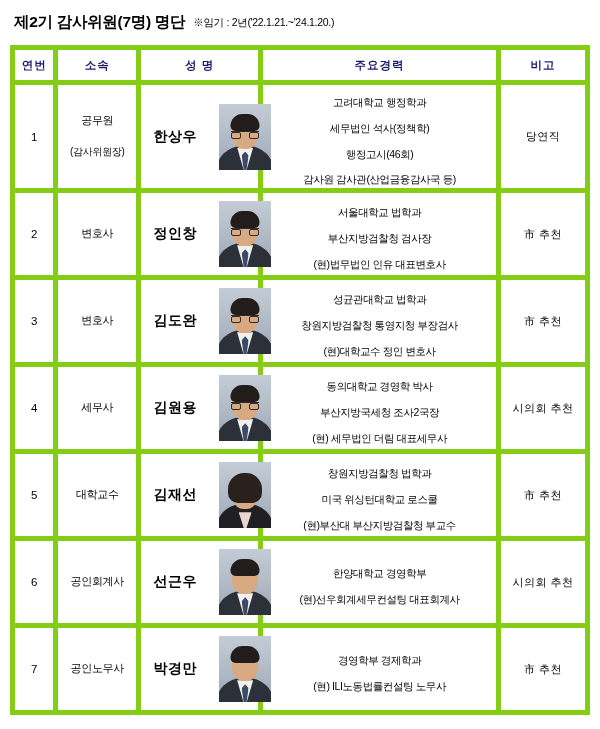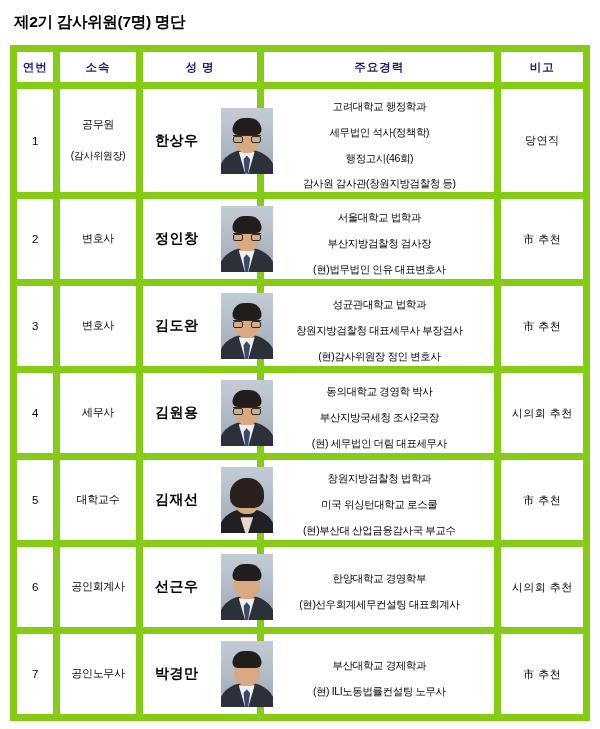--- a/index.html
+++ b/index.html
@@ -40,21 +40,21 @@
     position: relative;
     top: -1px;
   }
   table.roster {
     width: 580px;
     border-collapse: collapse;
     table-layout: fixed;
     border: 1px solid #3b3b8c;
   }
   table.roster th, table.roster td {
-    border: 7px solid #84cc16;
+    border: 5px solid #84cc16;
     padding: 0;
     vertical-align: middle;
     text-align: center;
   }
   thead th {
     height: 30px;
     font-size: 11.5px;
     font-weight: bold;
     letter-spacing: 1px;
     color: #1a1a6e;
@@ -216,20 +216,21 @@
     letter-spacing: 0.5px;
   }
 </style>
 </head>
 <body>
 
 <div class="page">
 
   <div class="title-row">
     <span class="title-main">제2기 감사위원(7명) 명단</span>
+    <span class="title-note">※임기 : 2년('22.1.21.~'24.1.20.)</span>
   </div>
 
   <table class="roster">
     <colgroup>
       <col class="col-no">
       <col class="col-aff">
       <col class="col-name">
       <col class="col-career">
       <col class="col-note">
     </colgroup>
@@ -257,21 +258,21 @@
                 <div class="head"></div>
                 <div class="hair"></div>
                 <div class="glasses"></div>
               </div>
             </div>
           </td>
           <td class="cell-career">
             <span class="line">고려대학교 행정학과</span>
             <span class="line">세무법인 석사(정책학)</span>
             <span class="line">행정고시(46회)</span>
-            <span class="line">감사원 감사관(창원지방검찰청 등)</span>
+            <span class="line">감사원 감사관(산업금융감사국 등)</span>
           </td>
           <td class="cell-note">당연직</td>
         </tr>
         <tr>
           <td class="cell-no">2</td>
           <td class="cell-aff"><span>변호사</span></td>
           <td>
             <div class="name-wrap">
               <span class="name-text">정인창</span>
               <div class="photo">
@@ -304,22 +305,22 @@
                 <div class="shirt"></div>
                 <div class="tie"></div>
                 <div class="head"></div>
                 <div class="hair"></div>
                 <div class="glasses"></div>
               </div>
             </div>
           </td>
           <td class="cell-career">
             <span class="line">성균관대학교 법학과</span>
-            <span class="line">창원지방검찰청 대표세무사 부장검사</span>
-            <span class="line">(현)감사위원장 정인 변호사</span>
+            <span class="line">창원지방검찰청 통영지청 부장검사</span>
+            <span class="line">(현)대학교수 정인 변호사</span>
           </td>
           <td class="cell-note">市 추천</td>
         </tr>
         <tr>
           <td class="cell-no">4</td>
           <td class="cell-aff"><span>세무사</span></td>
           <td>
             <div class="name-wrap">
               <span class="name-text">김원용</span>
               <div class="photo">
@@ -351,21 +352,21 @@
                 <div class="shoulders"></div>
                 <div class="shirt"></div>
                 <div class="head"></div>
                 <div class="hair"></div>
               </div>
             </div>
           </td>
           <td class="cell-career">
             <span class="line">창원지방검찰청 법학과</span>
             <span class="line">미국 위싱턴대학교 로스쿨</span>
-            <span class="line">(현)부산대 산업금융감사국 부교수</span>
+            <span class="line">(현)부산대 부산지방검찰청 부교수</span>
           </td>
           <td class="cell-note">市 추천</td>
         </tr>
         <tr>
           <td class="cell-no">6</td>
           <td class="cell-aff"><span>공인회계사</span></td>
           <td>
             <div class="name-wrap">
               <span class="name-text">선근우</span>
               <div class="photo">
@@ -394,21 +395,21 @@
                 <div class="bg"></div>
                 <div class="shoulders"></div>
                 <div class="shirt"></div>
                 <div class="tie"></div>
                 <div class="head"></div>
                 <div class="hair"></div>
               </div>
             </div>
           </td>
           <td class="cell-career">
-            <span class="line">부산대학교 경제학과</span>
+            <span class="line">경영학부 경제학과</span>
             <span class="line">(현) ILI노동법률컨설팅 노무사</span>
           </td>
           <td class="cell-note">市 추천</td>
         </tr>
       </tbody>
   </table>
 
 </div>
 
 </body></html>

